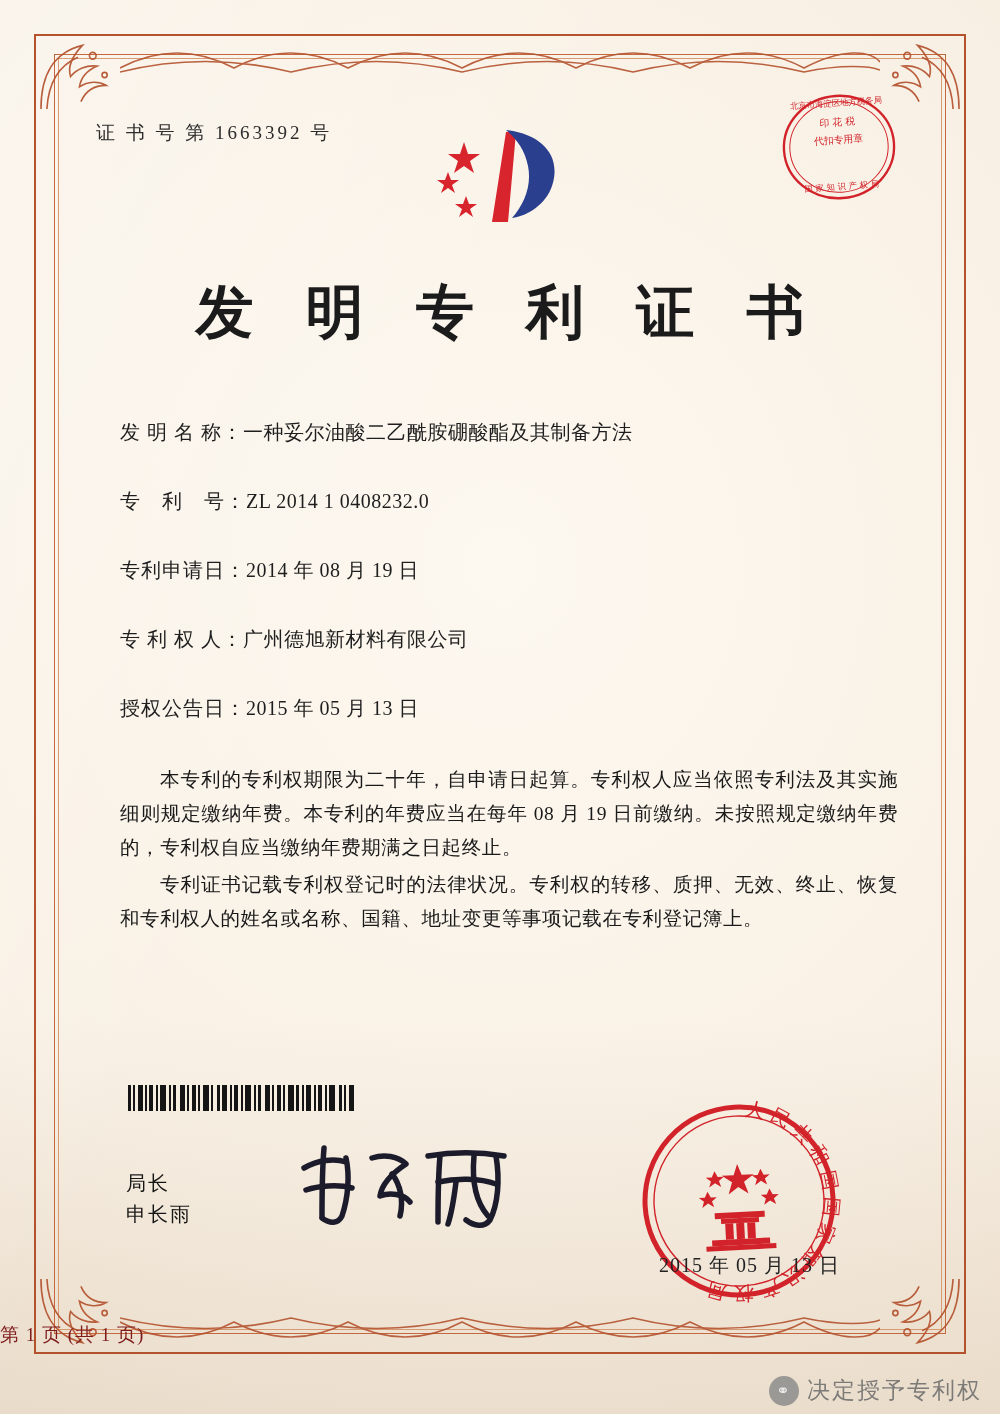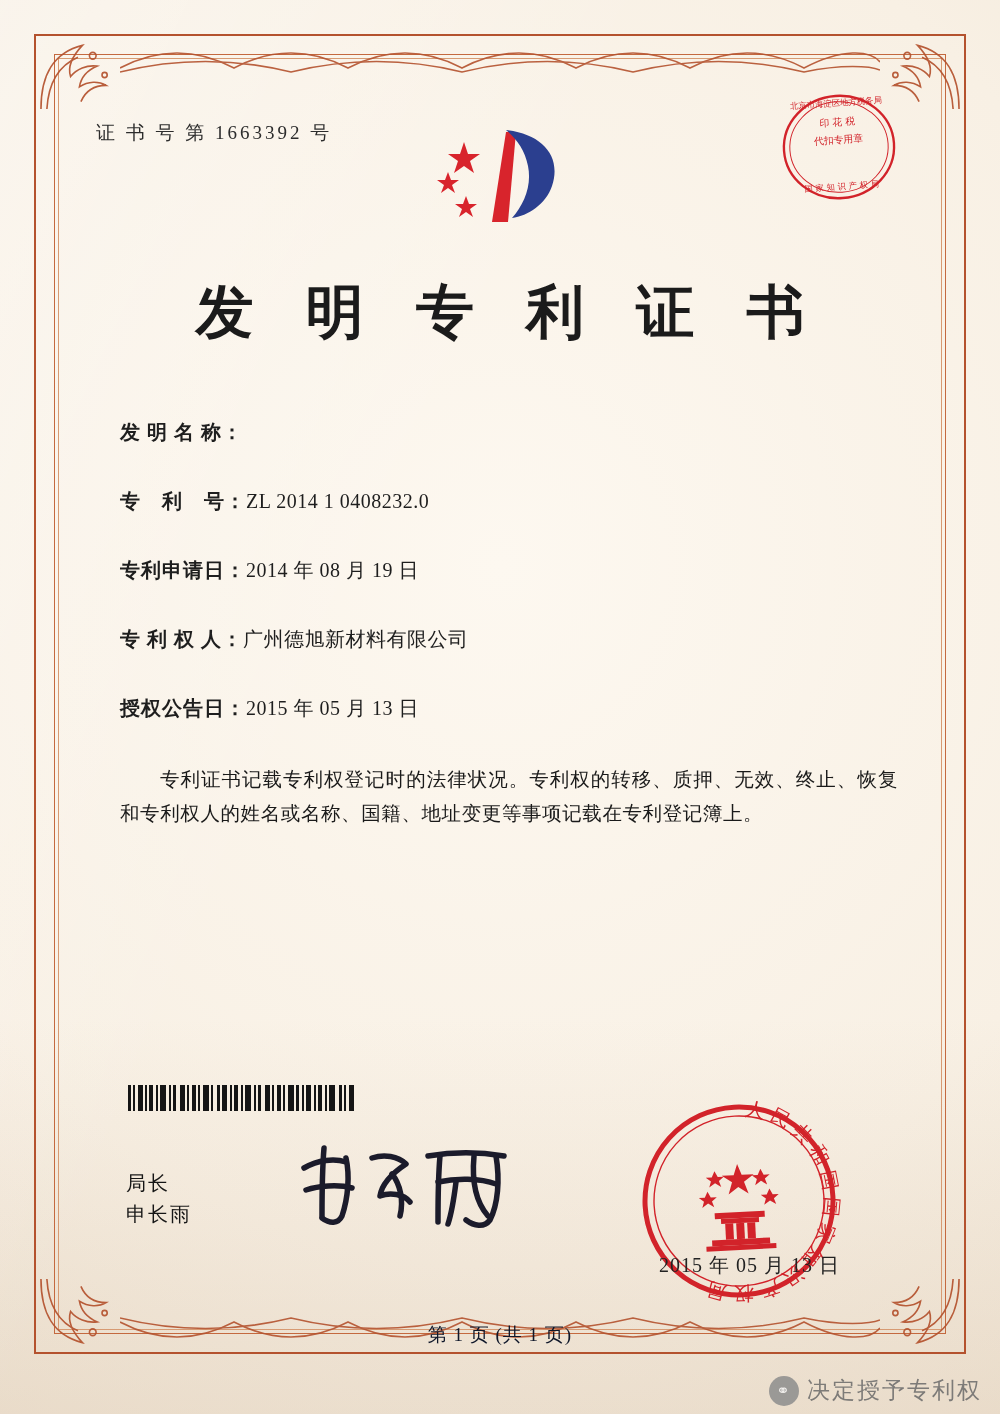--- a/index.html
+++ b/index.html
@@ -116,21 +116,20 @@
     display:flex;
     align-items:baseline;
     font-size:20px;
     color:#1e1e1e;
     margin-bottom:41px;
     line-height:1.4;
   }
   .f-label{
     white-space:pre;
     letter-spacing:1px;
-    font-weight:bold;
   }
   .f-value{
     letter-spacing:.5px;
   }
 
   .paragraphs{
     margin-top:10px;
     padding-left:24px;
     padding-right:6px;
     font-size:19.5px;
@@ -194,23 +193,23 @@
     font-size:20px;
     color:#222;
     letter-spacing:1px;
     font-family:"Liberation Serif",serif;
   }
 
   .page-num{
     position:absolute;
     left:0; right:0;
     top:1322px;
-    text-align:center;
+    text-align:left;
     font-size:19px;
-    color:#0f172a;
+    color:#7f1d1d;
     letter-spacing:1px;
   }
 
   
   .watermark{
     position:absolute;
     right:18px;
     bottom:8px;
     display:flex;
     align-items:center;
@@ -323,40 +322,42 @@
 </div>
 
 <div class="content">
   <div class="cert-no">证 书 号 第 1663392 号</div>
 
   <div class="title">发 明 专 利 证 书</div>
 
   <div class="fields">
     <div class="field">
       <span class="f-label">发 明 名 称：</span>
+      <span class="f-value">一种妥尔油酸二乙酰胺硼酸酯及其制备方法</span>
     </div>
     <div class="field">
       <span class="f-label">专　利　号：</span>
       <span class="f-value">ZL 2014 1 0408232.0</span>
     </div>
     <div class="field">
       <span class="f-label">专利申请日：</span>
       <span class="f-value">2014 年 08 月 19 日</span>
     </div>
     <div class="field">
       <span class="f-label">专 利 权 人：</span>
       <span class="f-value">广州德旭新材料有限公司</span>
     </div>
     <div class="field">
       <span class="f-label">授权公告日：</span>
       <span class="f-value">2015 年 05 月 13 日</span>
     </div>
   </div>
 
   <div class="paragraphs">
+    <p>本专利的专利权期限为二十年，自申请日起算。专利权人应当依照专利法及其实施细则规定缴纳年费。本专利的年费应当在每年 08 月 19 日前缴纳。未按照规定缴纳年费的，专利权自应当缴纳年费期满之日起终止。</p>
     <p>专利证书记载专利权登记时的法律状况。专利权的转移、质押、无效、终止、恢复和专利权人的姓名或名称、国籍、地址变更等事项记载在专利登记簿上。</p>
   </div>
 </div>
 
 <div class="barcode">
   <span style="width:3px"></span>
     <span style="width:2px;background:transparent"></span>
   <span style="width:2px"></span>
     <span style="width:3px;background:transparent"></span>
   <span style="width:5px"></span>

